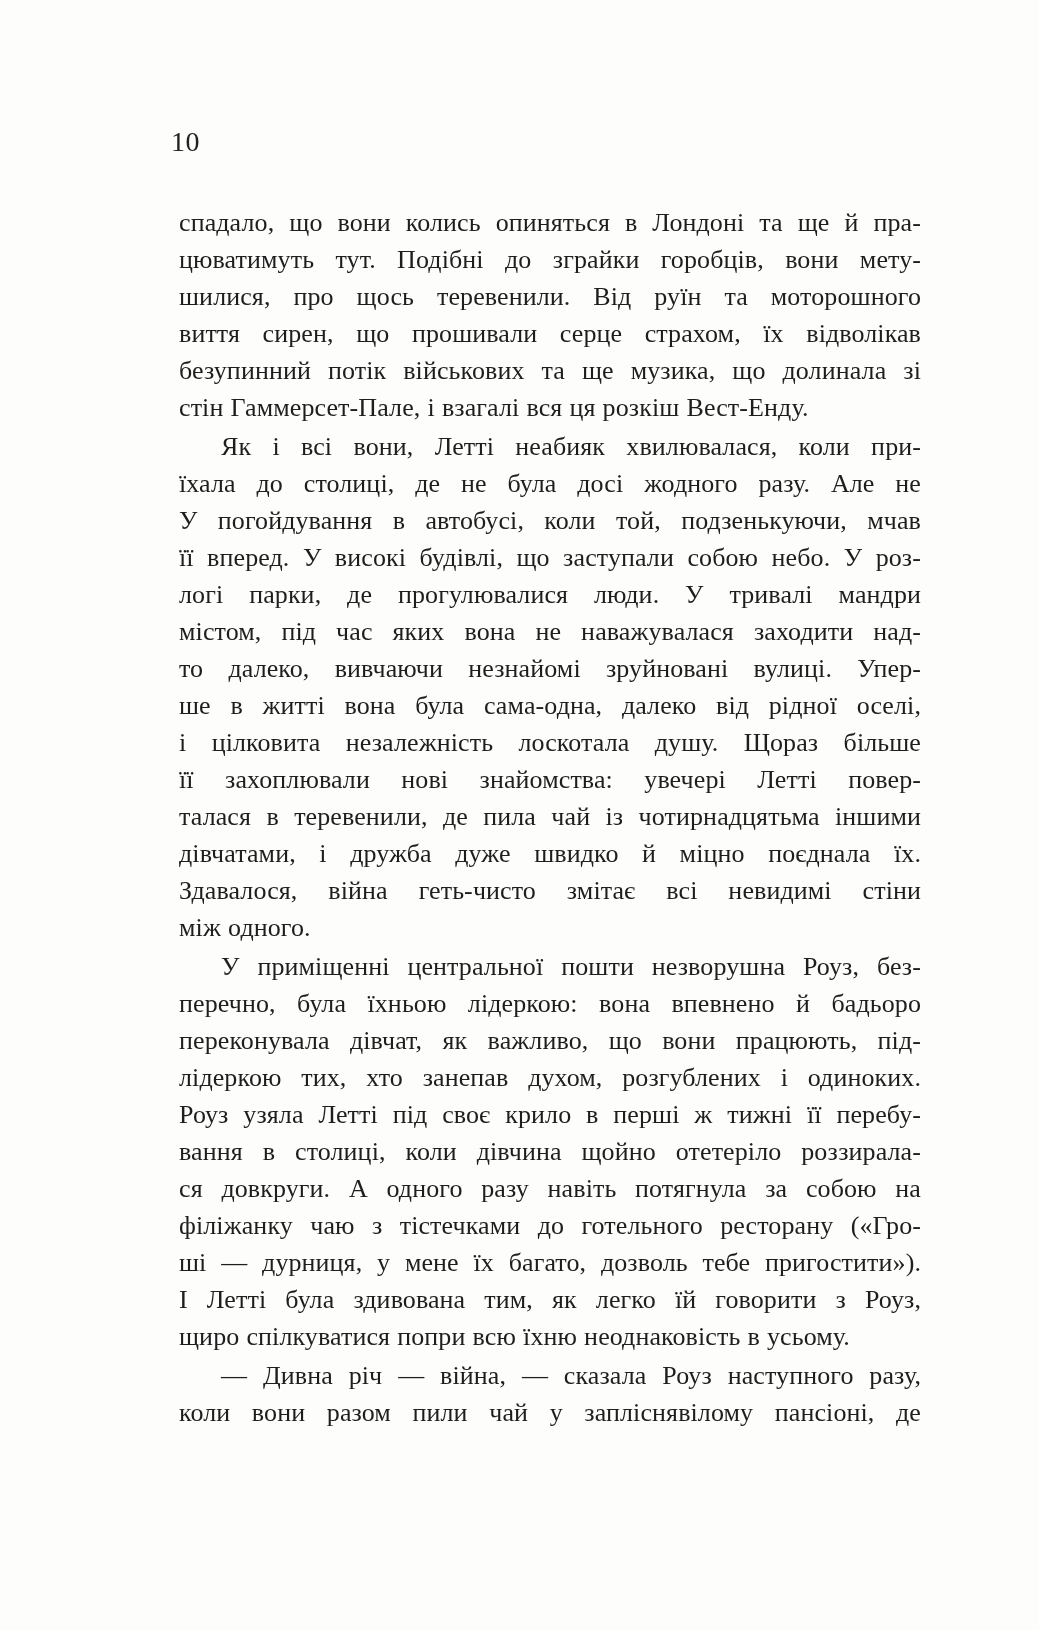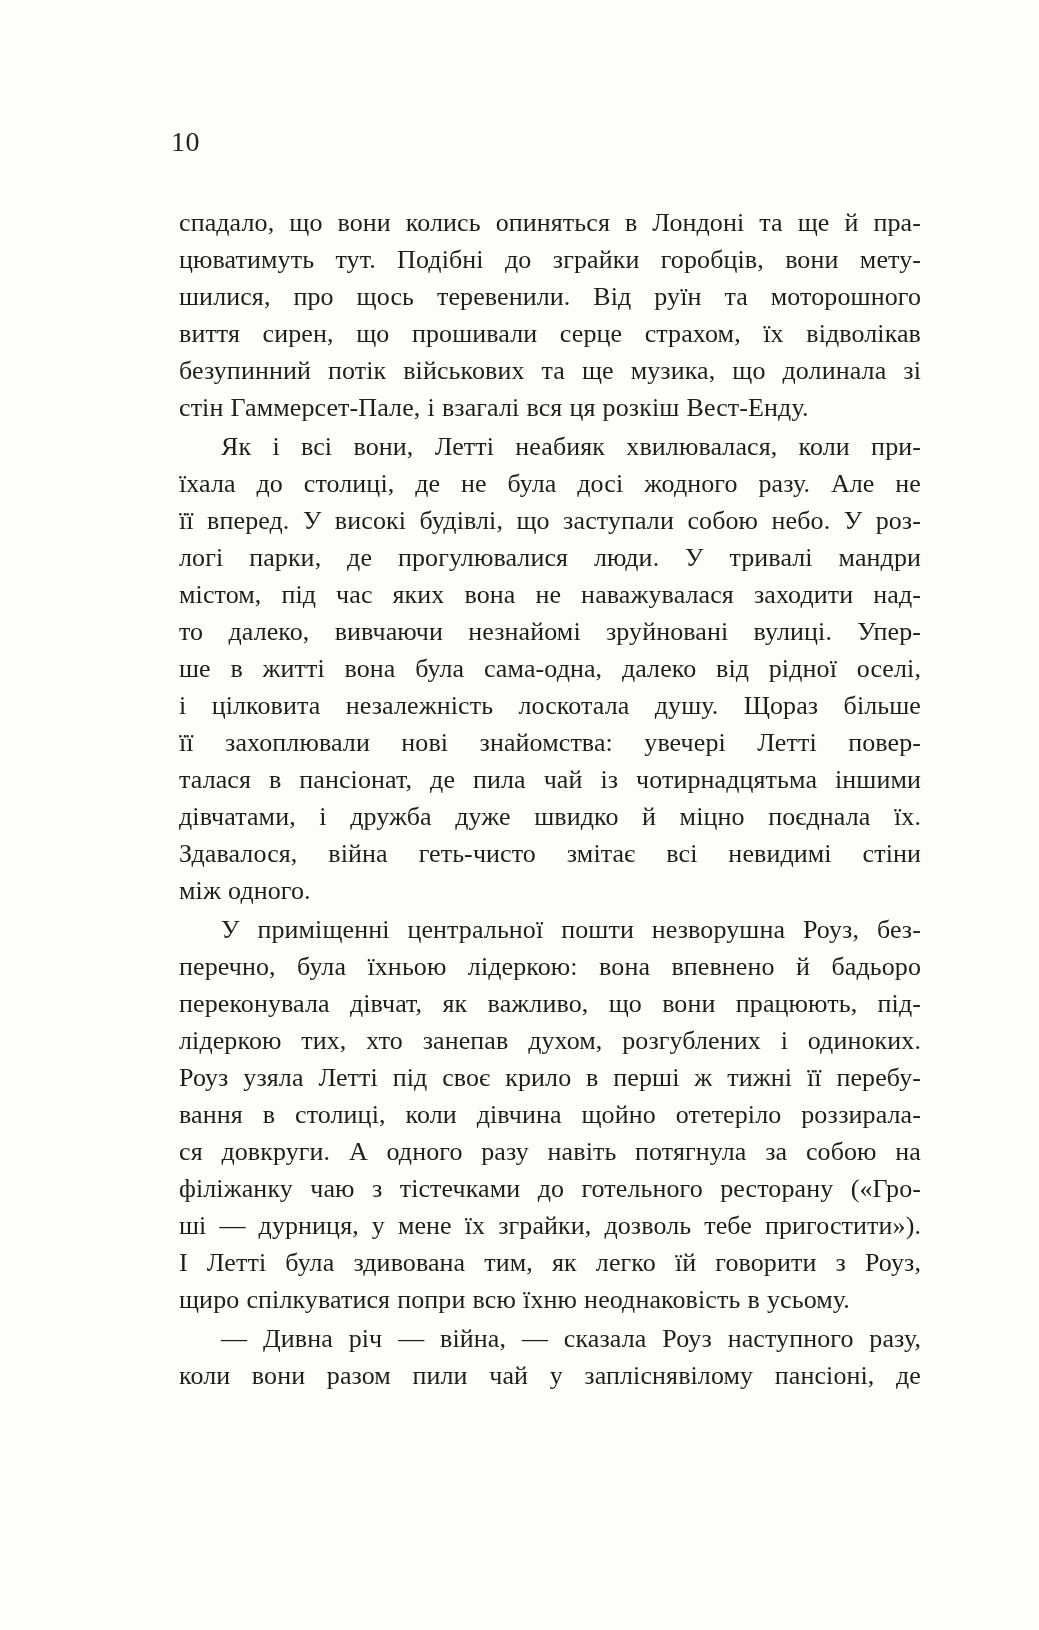--- a/index.html
+++ b/index.html
@@ -65,42 +65,43 @@
         <div class="line">спадало, що вони колись опиняться в Лондоні та ще й пра-</div>
         <div class="line">цюватимуть тут. Подібні до зграйки горобців, вони мету-</div>
         <div class="line">шилися, про щось теревенили. Від руїн та моторошного</div>
         <div class="line">виття сирен, що прошивали серце страхом, їх відволікав</div>
         <div class="line">безупинний потік військових та ще музика, що долинала зі</div>
         <div class="line end">стін Гаммерсет-Пале, і взагалі вся ця розкіш Вест-Енду.</div>
       </div>
       <div class="paragraph">
         <div class="line indent">Як і всі вони, Летті неабияк хвилювалася, коли при-</div>
         <div class="line">їхала до столиці, де не була досі жодного разу. Але не</div>
+        <div class="line">У погойдування в автобусі, коли той, подзенькуючи, мчав</div>
         <div class="line">її вперед. У високі будівлі, що заступали собою небо. У роз-</div>
         <div class="line">логі парки, де прогулювалися люди. У тривалі мандри</div>
         <div class="line">містом, під час яких вона не наважувалася заходити над-</div>
         <div class="line">то далеко, вивчаючи незнайомі зруйновані вулиці. Упер-</div>
         <div class="line">ше в житті вона була сама-одна, далеко від рідної оселі,</div>
         <div class="line">і цілковита незалежність лоскотала душу. Щораз більше</div>
         <div class="line">її захоплювали нові знайомства: увечері Летті повер-</div>
-        <div class="line">талася в пансіонат, де пила чай із чотирнадцятьма іншими</div>
+        <div class="line">талася в теревенили, де пила чай із чотирнадцятьма іншими</div>
         <div class="line">дівчатами, і дружба дуже швидко й міцно поєднала їх.</div>
         <div class="line">Здавалося, війна геть-чисто змітає всі невидимі стіни</div>
         <div class="line end">між одного.</div>
       </div>
       <div class="paragraph">
         <div class="line indent">У приміщенні центральної пошти незворушна Роуз, без-</div>
         <div class="line">перечно, була їхньою лідеркою: вона впевнено й бадьоро</div>
         <div class="line">переконувала дівчат, як важливо, що вони працюють, під-</div>
         <div class="line">лідеркою тих, хто занепав духом, розгублених і одиноких.</div>
         <div class="line">Роуз узяла Летті під своє крило в перші ж тижні її перебу-</div>
         <div class="line">вання в столиці, коли дівчина щойно отетеріло роззирала-</div>
         <div class="line">ся довкруги. А одного разу навіть потягнула за собою на</div>
         <div class="line">філіжанку чаю з тістечками до готельного ресторану («Гро-</div>
-        <div class="line">ші — дурниця, у мене їх зграйки, дозволь тебе пригостити»).</div>
+        <div class="line">ші — дурниця, у мене їх багато, дозволь тебе пригостити»).</div>
         <div class="line">І Летті була здивована тим, як легко їй говорити з Роуз,</div>
         <div class="line end">щиро спілкуватися попри всю їхню неоднаковість в усьому.</div>
       </div>
       <div class="paragraph">
         <div class="line indent">— Дивна річ — війна, — сказала Роуз наступного разу,</div>
         <div class="line">коли вони разом пили чай у запліснявілому пансіоні, де</div>
       </div>
     </div>
 </div>
 

